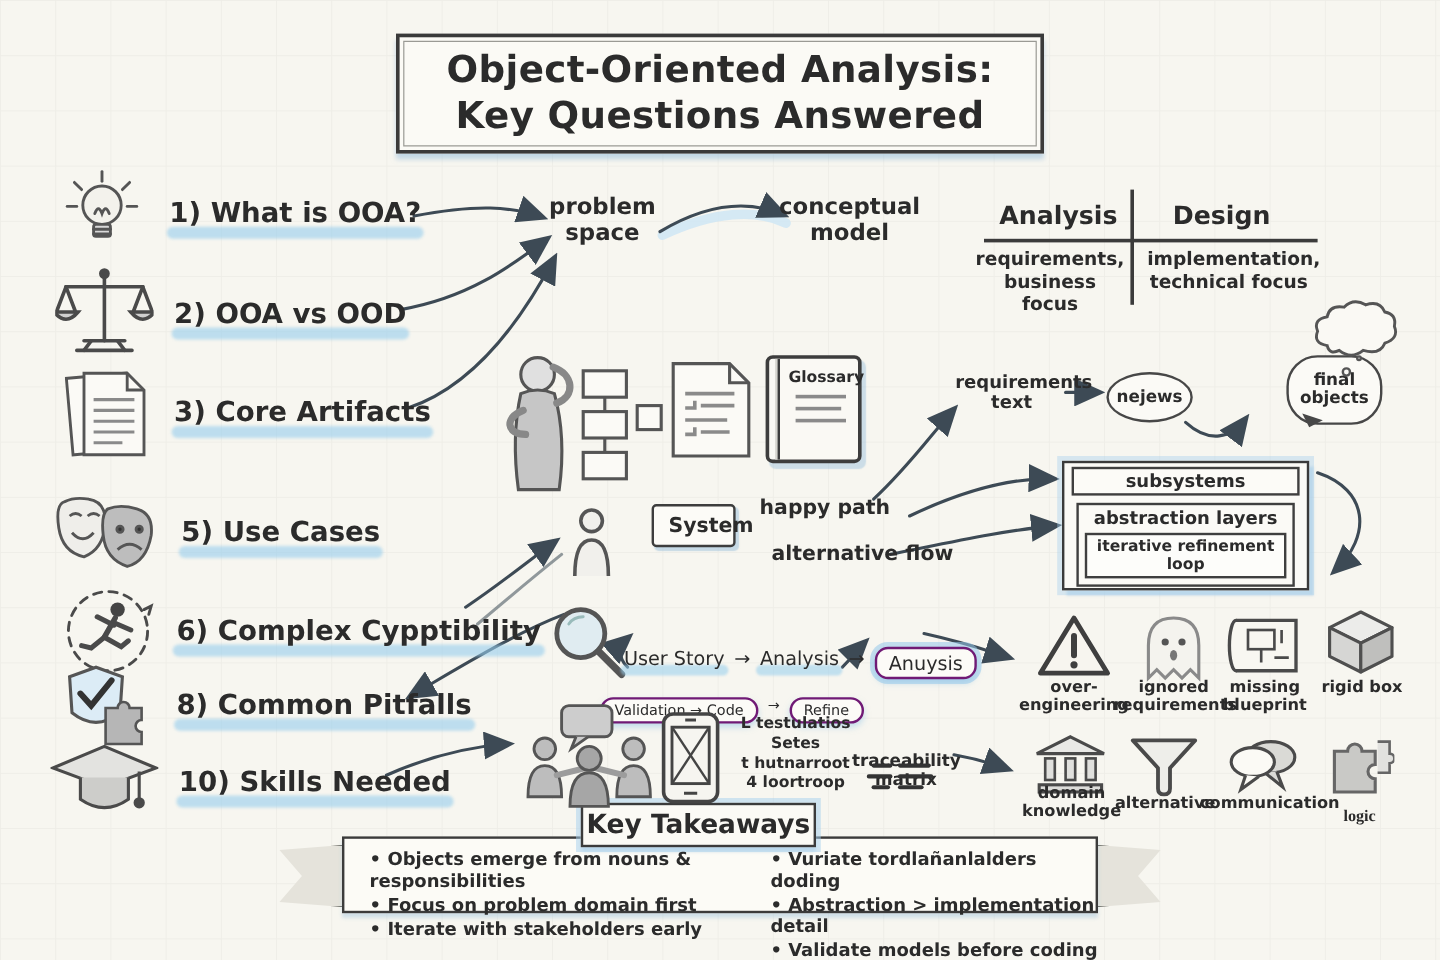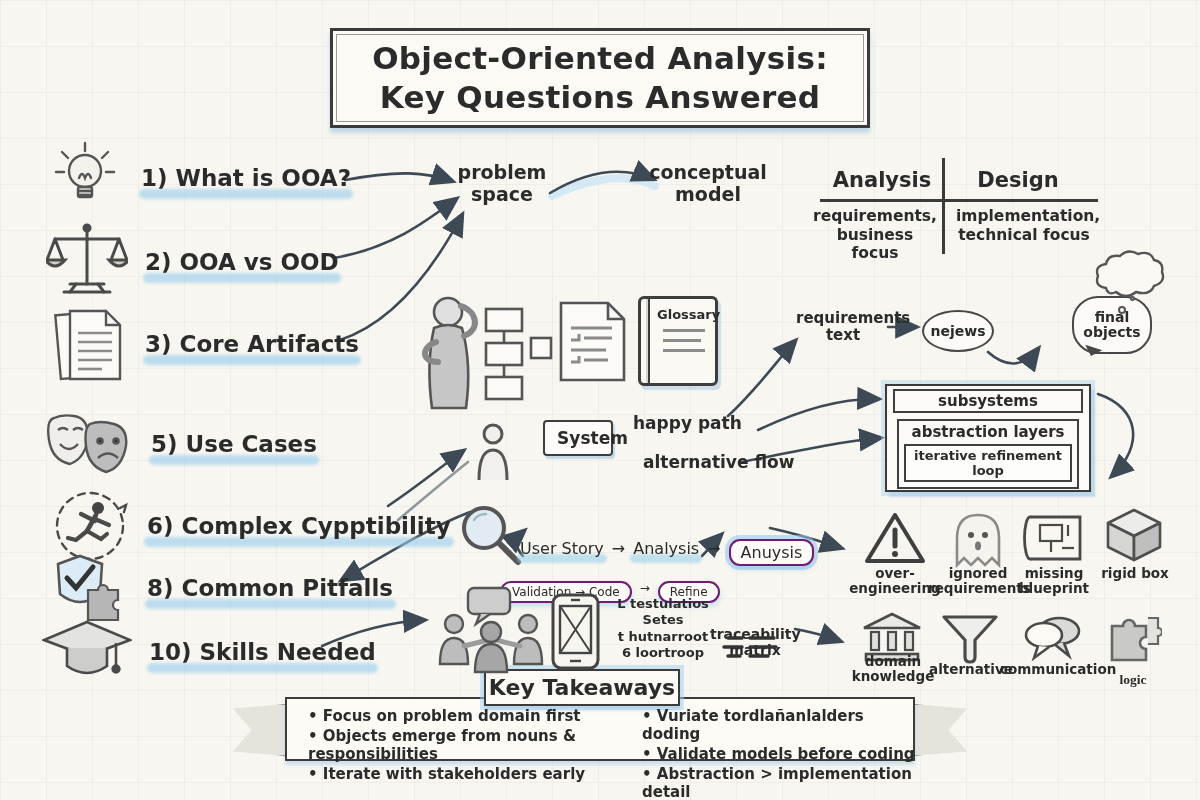--- a/index.html
+++ b/index.html
@@ -370,21 +370,21 @@
           <line x1="42" y1="14" x2="11" y2="61" stroke-width="2"></line>
       <line x1="21" y1="69" x2="32" y2="69" stroke-width="2.4"></line>
           <line x1="22" y1="8" x2="31" y2="8" stroke-width="2.4"></line>
     </g>
       </svg></span>
 
   <div class="abs z6" style="left:608px;top:596px;width:110px;font-size:13px;font-weight:bold;line-height:1.25;text-align:center;">
     <div>L testulatios</div>
     <div>Setes</div>
     <div>t hutnarroot</div>
-    <div>6 loortroop</div>
+    <div>4 loortroop</div>
   </div>
 
   <div class="abs note z6" style="left:710px;top:598px;width:90px;font-size:14px;margin-top:28px;">traceability matrix</div>
   <span class="abs icon z6" style="left:722px;top:634px;">
     <svg width="60" height="28">
         <g stroke="#333" stroke-width="3.4" stroke-linecap="round">
       <line x1="6" y1="4" x2="20" y2="4"></line>
           <line x1="28" y1="4" x2="52" y2="4"></line>
       <line x1="2" y1="13" x2="20" y2="13"></line>
           <line x1="28" y1="13" x2="54" y2="13"></line>
@@ -475,23 +475,23 @@
       <path d="M44,8 h10 v10 a4,4 0 1,1 0,8 v8 h-10" fill="#e2e2df" stroke-width="2.2"></path>
     </g>
       </svg></span>
   <div class="abs cap z6" style="left:1102px;top:672px;width:62px;font-family:Liberation Serif, serif;">logic</div>
 
   <div class="abs ribbon-tail tail-l"></div>
   <div class="abs ribbon-tail tail-r"></div>
   <div class="abs ribbon-main"></div>
   <div class="abs tk-header">Key Takeaways</div>
   <ul class="abs tk-list" style="left:308px;top:705px;width:330px;">
+    <li>Objects emerge from nouns &amp; responsibilities</li>
     <li>Focus on problem domain first</li>
-    <li>Objects emerge from nouns &amp; responsibilities</li>
     <li>Iterate with stakeholders early</li>
   </ul>
   <ul class="abs tk-list" style="left:642px;top:705px;width:280px;">
     <li>Vuriate tordlañanlalders doding</li>
+    <li>Abstraction &gt; implementation detail</li>
     <li>Validate models before coding</li>
-    <li>Abstraction &gt; implementation detail</li>
   </ul>
 
 </div>
 
 </body></html>

